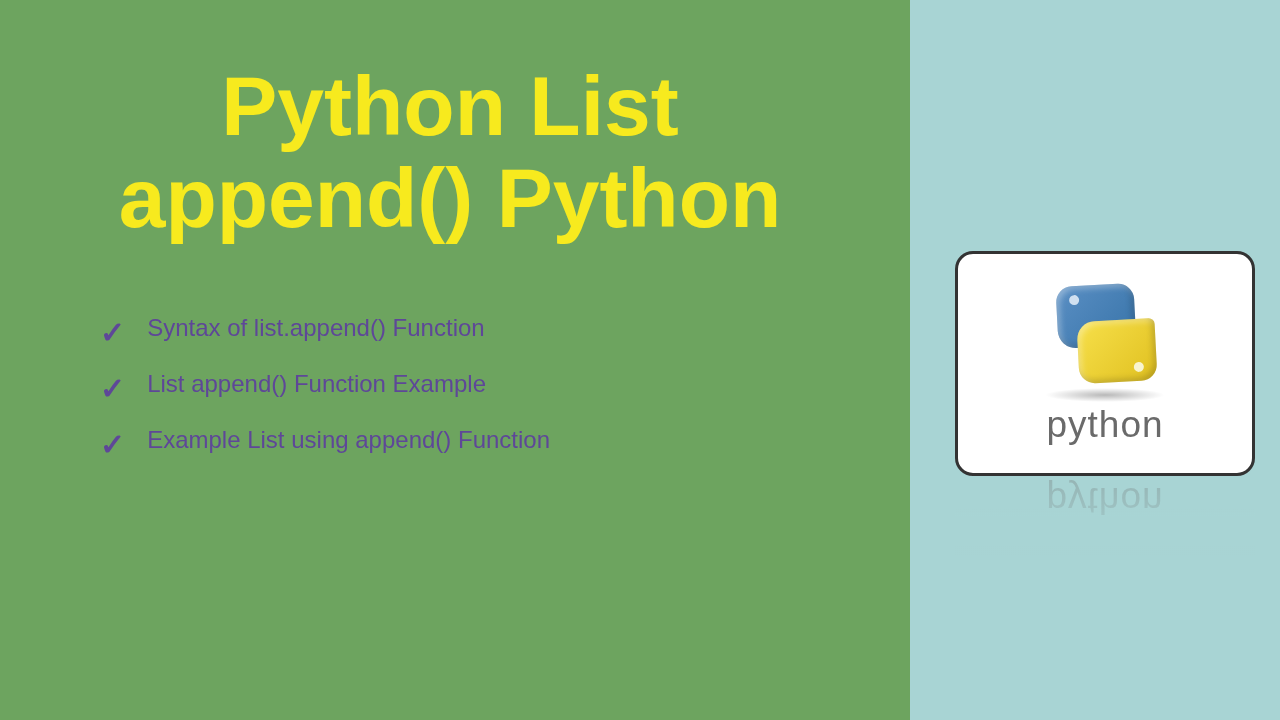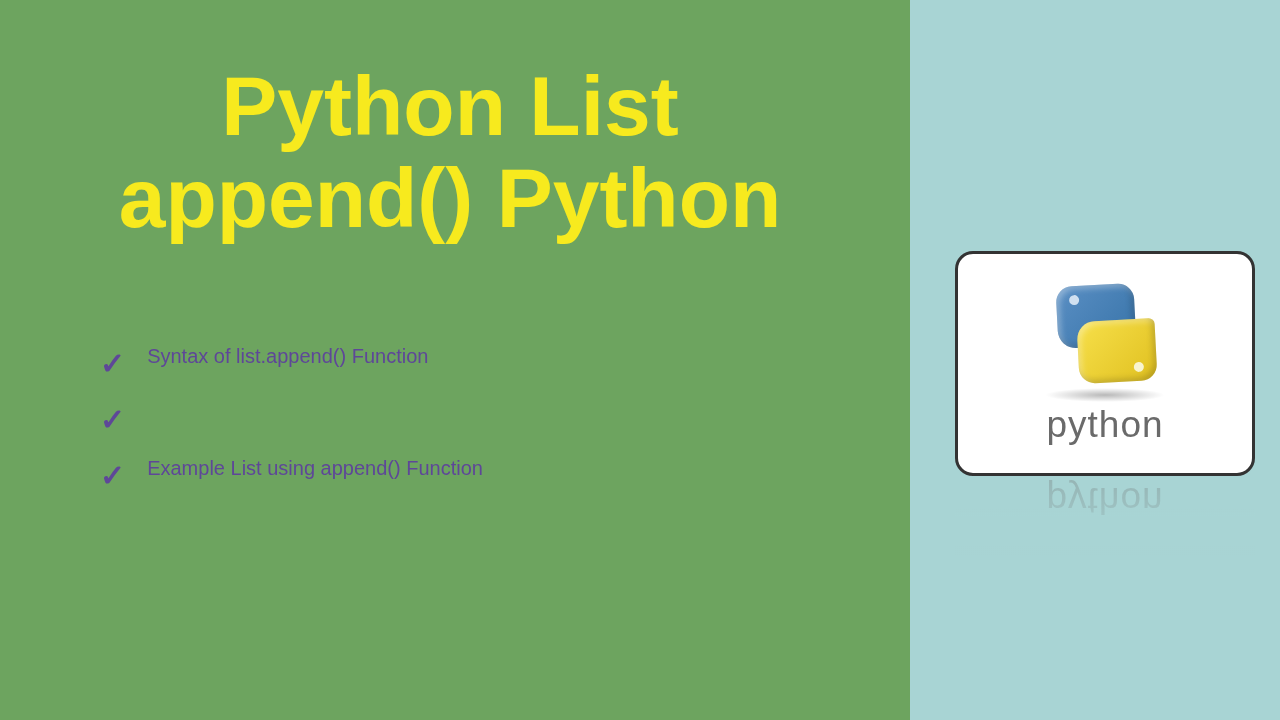--- a/index.html
+++ b/index.html
@@ -30,21 +30,21 @@
       justify-content: center;
       padding-right: 25px;
       padding-top: 100px;
     }
     .title {
       color: #f7ea1e;
       font-size: 84px;
       font-weight: bold;
       line-height: 1.1;
       text-align: center;
-      margin-bottom: 98px;
+      margin-bottom: 67px;
       width: 780px;
     }
     .bullet-list {
       list-style: none;
       margin-left: 40px;
     }
     .bullet-item {
       display: flex;
       align-items: flex-start;
       margin-bottom: 18px;
@@ -52,21 +52,21 @@
     .check-icon {
       color: #5e4798;
       font-size: 30px;
       margin-right: 22px;
       font-weight: bold;
       margin-top: 3px;
       flex-shrink: 0;
     }
     .bullet-text {
       color: #5e4798;
-      font-size: 20px;
+      font-size: 24px;
       font-weight: 400;
       max-width: 560px;
       line-height: 1.35;
     }
     .logo-card {
       width: 300px;
       height: 225px;
       background-color: #ffffff;
       border: 3px solid #333;
       border-radius: 18px;
@@ -177,20 +177,21 @@
     <span>Python List</span><br>
     <span>append() Python</span>
   </h1>
   <ul class="bullet-list">
     <li class="bullet-item">
       <span class="check-icon">✓</span>
       <span class="bullet-text">Syntax of list.append() Function</span>
     </li>
     <li class="bullet-item">
       <span class="check-icon">✓</span>
+      <span class="bullet-text">List append() Function Example</span>
     </li>
     <li class="bullet-item">
       <span class="check-icon">✓</span>
       <span class="bullet-text">Example List using append() Function</span>
     </li>
   </ul>
 </div>
 
 <div class="right-panel">
   <div class="logo-card">

